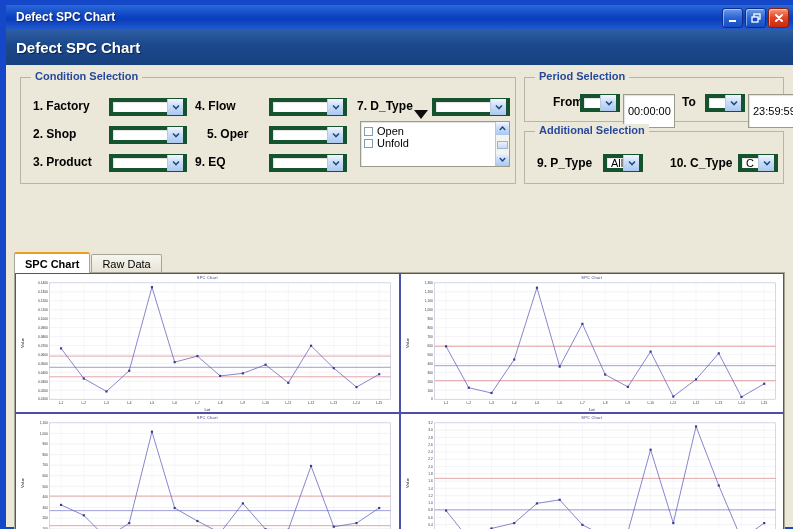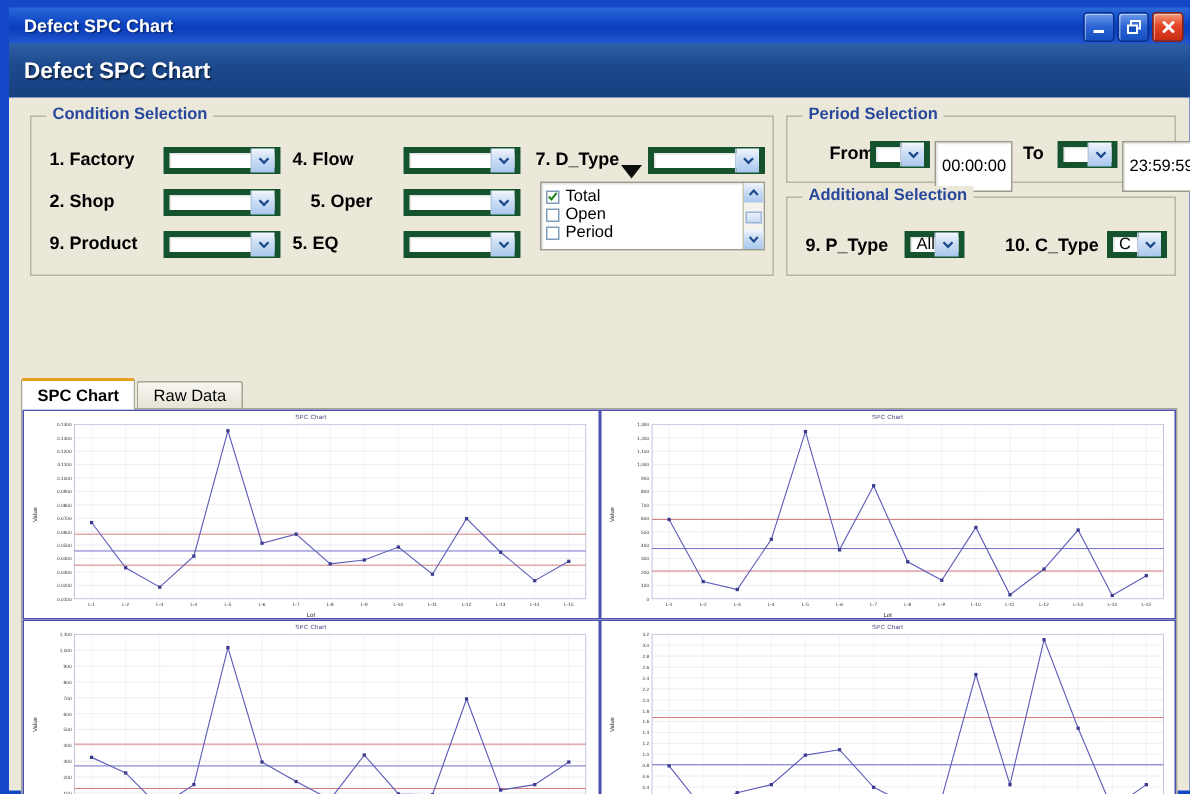--- a/index.html
+++ b/index.html
@@ -205,21 +205,21 @@
       <span class="lbl" style="position:absolute;left:12px;top:49px;">2. Shop</span>
       <div class="combo" style="position:absolute;left:88px;top:48px;width:78px;">
         <span class="val"></span>
         <span class="arrow">
           <svg width="8" height="6" viewBox="0 0 8 6">
               <path d="M1,1.5 L4,4.5 L7,1.5" stroke="#1c4a8c" stroke-width="1.6" fill="none"></path>
             </svg>
         </span>
       </div>
 
-      <span class="lbl" style="position:absolute;left:12px;top:77px;">9. Product</span>
+      <span class="lbl" style="position:absolute;left:12px;top:77px;">3. Product</span>
       <div class="combo" style="position:absolute;left:88px;top:76px;width:78px;">
         <span class="val"></span>
         <span class="arrow">
           <svg width="8" height="6" viewBox="0 0 8 6">
               <path d="M1,1.5 L4,4.5 L7,1.5" stroke="#1c4a8c" stroke-width="1.6" fill="none"></path>
             </svg>
         </span>
       </div>
 
       <span class="lbl" style="position:absolute;left:174px;top:21px;">4. Flow</span>
@@ -235,21 +235,21 @@
       <span class="lbl" style="position:absolute;left:174px;top:49px;margin-left:12px;">5. Oper</span>
       <div class="combo" style="position:absolute;left:248px;top:48px;width:78px;">
         <span class="val"></span>
         <span class="arrow">
           <svg width="8" height="6" viewBox="0 0 8 6">
               <path d="M1,1.5 L4,4.5 L7,1.5" stroke="#1c4a8c" stroke-width="1.6" fill="none"></path>
             </svg>
         </span>
       </div>
 
-      <span class="lbl" style="position:absolute;left:174px;top:77px;">5. EQ</span>
+      <span class="lbl" style="position:absolute;left:174px;top:77px;">9. EQ</span>
       <div class="combo" style="position:absolute;left:248px;top:76px;width:78px;">
         <span class="val"></span>
         <span class="arrow">
           <svg width="8" height="6" viewBox="0 0 8 6">
               <path d="M1,1.5 L4,4.5 L7,1.5" stroke="#1c4a8c" stroke-width="1.6" fill="none"></path>
             </svg>
         </span>
       </div>
 
       <span class="lbl" style="position:absolute;left:336px;top:21px;">7. D_Type</span>
@@ -258,35 +258,27 @@
         <span class="arrow">
           <svg width="8" height="6" viewBox="0 0 8 6">
               <path d="M1,1.5 L4,4.5 L7,1.5" stroke="#1c4a8c" stroke-width="1.6" fill="none"></path>
             </svg>
         </span>
       </div>
       <div class="dtype-caret" style="left:393px;top:32px;"></div>
 
       <div class="listbox" style="left:339px;top:43px;width:150px;height:46px;">
         <div style="padding-top:3px;">
-          <div class="lrow">
-            <span class="chk">
-              <svg width="8" height="8" viewBox="0 0 8 8">
-                  <path d="M1,4 L3,6.2 L7,1.2" stroke="#1a8a1a" stroke-width="1.6" fill="none"></path>
-                </svg>
-            </span>
-            <span>Total</span>
-          </div>
           <div class="lrow">
             <span class="chk"></span>
             <span>Open</span>
           </div>
           <div class="lrow">
             <span class="chk"></span>
-            <span>Period</span>
+            <span>Unfold</span>
           </div>
         </div>
         <div class="lb-scroll">
           <div class="sb-btn">
             <svg width="7" height="5" viewBox="0 0 7 5">
                 <path d="M0.8,4 L3.5,1 L6.2,4" stroke="#1c4a8c" stroke-width="1.4" fill="none"></path>
               </svg>
           </div>
           <div class="sb-thumb"></div>
           <div class="sb-btn" style="margin-top:auto;">

